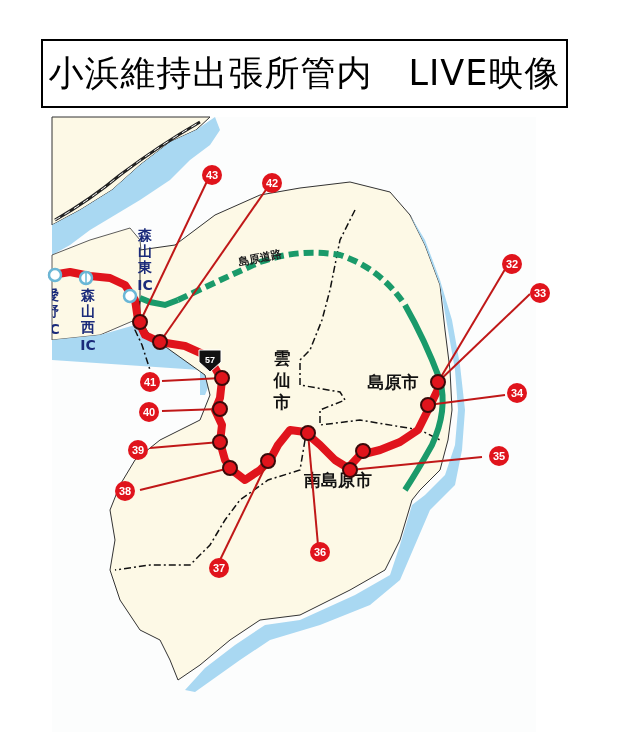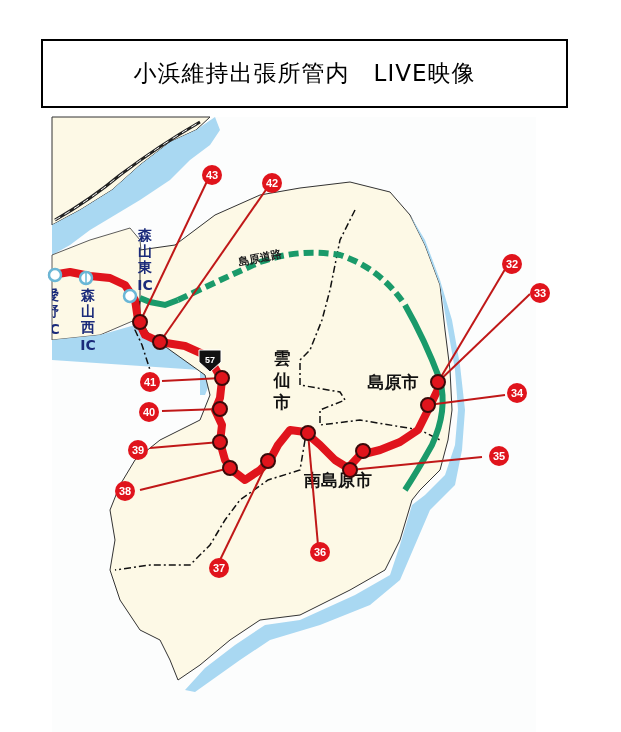--- a/index.html
+++ b/index.html
@@ -2,21 +2,21 @@
 <html><head>
 <meta charset="utf-8">
 <style>
   html, body { margin:0; padding:0; background:#ffffff; }
   body { width:621px; height:732px; position:relative; overflow:hidden; font-family:"DejaVu Sans", sans-serif; }
   .title-box {
     position:absolute; left:41px; top:39px; width:527px; height:69px;
     border:2px solid #000; box-sizing:border-box; background:#fff;
     display:flex; align-items:center; justify-content:center;
   }
-  .title-text { font-family:"DejaVu Sans", sans-serif; font-size:23px; color:#000; letter-spacing:1px; white-space:pre; }
+  .title-text { font-family:"DejaVu Sans", sans-serif; font-size:35px; color:#000; letter-spacing:1px; white-space:pre; }
   .map { position:absolute; left:0; top:0; width:621px; height:732px; }
   .cam-label { font-family:"Liberation Sans", sans-serif; font-weight:bold; font-size:11px; fill:#ffffff; }
   .city-label { font-family:"DejaVu Sans", sans-serif; font-size:17px; fill:#111; font-weight:bold; }
   .ic-label { font-family:"DejaVu Sans", sans-serif; font-weight:bold; font-size:14px; fill:#1a2a7a; }
   .road-label { font-family:"DejaVu Sans", sans-serif; font-weight:bold; font-size:11px; fill:#222; }
 </style>
 </head>
 <body>
 
 <div class="title-box">

